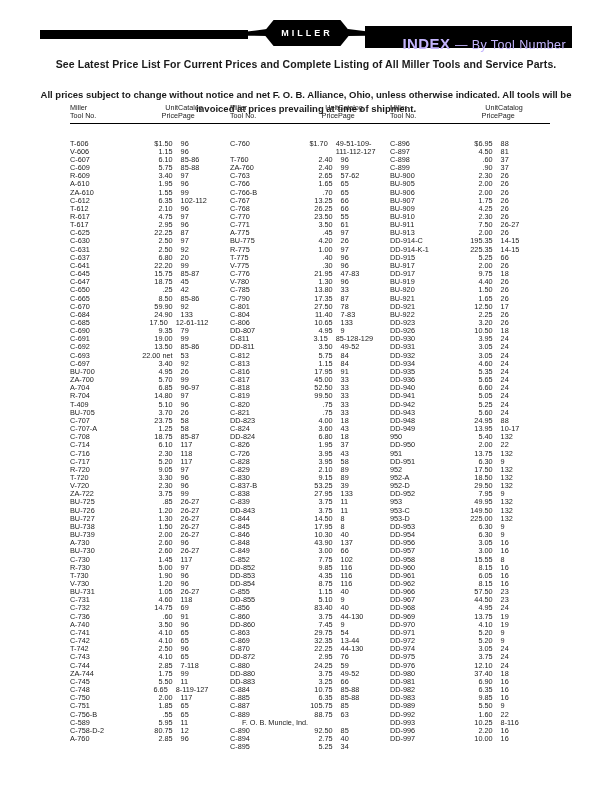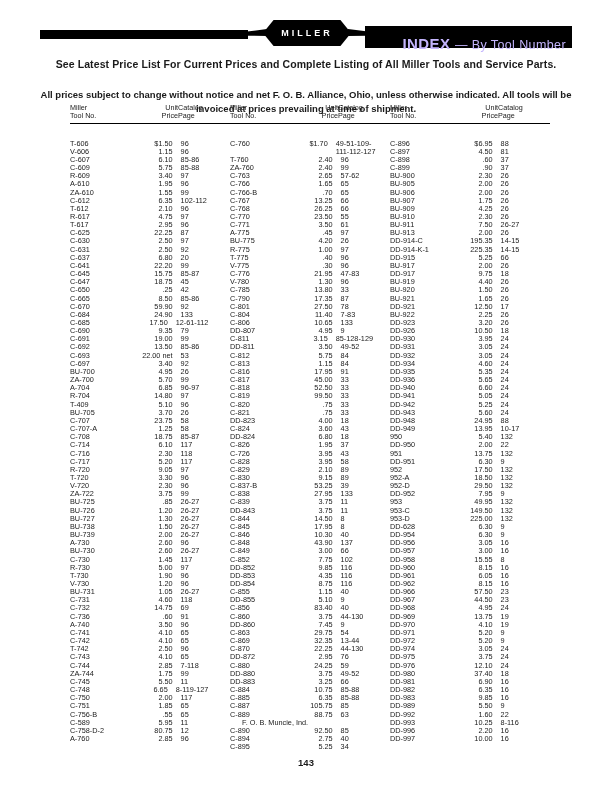--- a/index.html
+++ b/index.html
@@ -374,21 +374,21 @@
           <div class="row"><div class="c-tool">DD-950</div><div class="c-price">2.00</div><div class="c-page">22</div></div>
           <div class="row"><div class="c-tool">951</div><div class="c-price">13.75</div><div class="c-page">132</div></div>
           <div class="row"><div class="c-tool">DD-951</div><div class="c-price">6.30</div><div class="c-page">9</div></div>
           <div class="row"><div class="c-tool">952</div><div class="c-price">17.50</div><div class="c-page">132</div></div>
           <div class="row"><div class="c-tool">952-A</div><div class="c-price">18.50</div><div class="c-page">132</div></div>
           <div class="row"><div class="c-tool">952-D</div><div class="c-price">29.50</div><div class="c-page">132</div></div>
           <div class="row"><div class="c-tool">DD-952</div><div class="c-price">7.95</div><div class="c-page">9</div></div>
           <div class="row"><div class="c-tool">953</div><div class="c-price">49.95</div><div class="c-page">132</div></div>
           <div class="row"><div class="c-tool">953-C</div><div class="c-price">149.50</div><div class="c-page">132</div></div>
           <div class="row"><div class="c-tool">953-D</div><div class="c-price">225.00</div><div class="c-page">132</div></div>
-          <div class="row"><div class="c-tool">DD-628</div><div class="c-price">6.30</div><div class="c-page">9</div></div>
+          <div class="row"><div class="c-tool">DD-953</div><div class="c-price">6.30</div><div class="c-page">9</div></div>
           <div class="row"><div class="c-tool">DD-954</div><div class="c-price">6.30</div><div class="c-page">9</div></div>
           <div class="row"><div class="c-tool">DD-956</div><div class="c-price">3.05</div><div class="c-page">16</div></div>
           <div class="row"><div class="c-tool">DD-957</div><div class="c-price">3.00</div><div class="c-page">16</div></div>
           <div class="row"><div class="c-tool">DD-958</div><div class="c-price">15.55</div><div class="c-page">8</div></div>
           <div class="row"><div class="c-tool">DD-960</div><div class="c-price">8.15</div><div class="c-page">16</div></div>
           <div class="row"><div class="c-tool">DD-961</div><div class="c-price">6.05</div><div class="c-page">16</div></div>
           <div class="row"><div class="c-tool">DD-962</div><div class="c-price">8.15</div><div class="c-page">16</div></div>
           <div class="row"><div class="c-tool">DD-966</div><div class="c-price">57.50</div><div class="c-page">23</div></div>
           <div class="row"><div class="c-tool">DD-967</div><div class="c-price">44.50</div><div class="c-page">23</div></div>
           <div class="row"><div class="c-tool">DD-968</div><div class="c-price">4.95</div><div class="c-page">24</div></div>
@@ -406,14 +406,13 @@
           <div class="row"><div class="c-tool">DD-989</div><div class="c-price">5.50</div><div class="c-page">9</div></div>
           <div class="row"><div class="c-tool">DD-992</div><div class="c-price">1.60</div><div class="c-page">22</div></div>
           <div class="row"><div class="c-tool">DD-993</div><div class="c-price">10.25</div><div class="c-page">8-116</div></div>
           <div class="row"><div class="c-tool">DD-996</div><div class="c-price">2.20</div><div class="c-page">16</div></div>
           <div class="row"><div class="c-tool">DD-997</div><div class="c-price">10.00</div><div class="c-page">16</div></div>
         </div>
     </div>
 
   </div>
 
-  <div class="folio">143</div>
 </div>
 
 </body></html>

